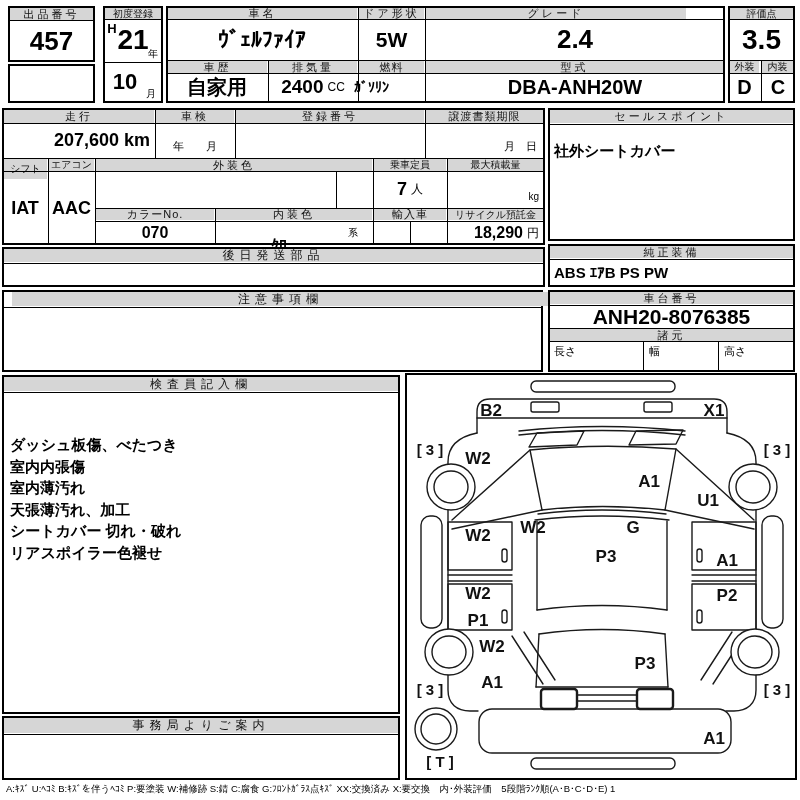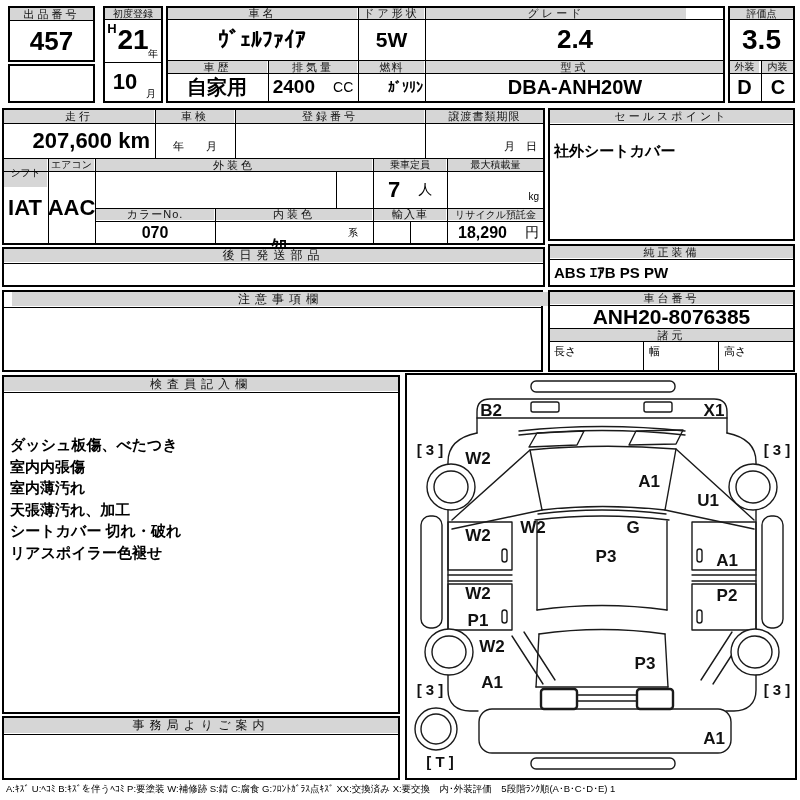--- a/index.html
+++ b/index.html
@@ -11,23 +11,23 @@
   .t{position:absolute;display:flex;align-items:center;justify-content:center;box-sizing:border-box;white-space:nowrap;}
   .hd{position:absolute;background:#d6d6d6;display:flex;align-items:center;justify-content:center;
       font-size:11px;letter-spacing:3px;color:#111;box-sizing:border-box;white-space:nowrap;}
   .hd.ls0{letter-spacing:0;font-size:10px;}
   .hd.ls1{letter-spacing:1px;}
   .hd.ls5{letter-spacing:5px;font-size:12px;}
   .b{font-weight:bold;}
   .left{justify-content:flex-start;}
   .right{justify-content:flex-end;}
   .f10{font-size:10px;}.f11{font-size:11px;}.f13{font-size:13px;}.f14{font-size:14px;}
-  .f15{font-size:15px;}.f16{font-size:16px;}.f18{font-size:22px;text-align:right;}.f19{font-size:19px;}
+  .f15{font-size:15px;}.f16{font-size:16px;}.f18{font-size:18px;text-align:right;}.f19{font-size:19px;}
   .f20{font-size:20px;}.f21{font-size:21px;}.f22{font-size:22px;}.f26{font-size:26px;}.f28{font-size:28px;}
-  .unit{font-size:14px;font-weight:normal;margin-left:18px;}
+  .unit{font-size:12px;font-weight:normal;margin-left:4px;}
   #insp-lines{position:absolute;left:10px;top:394px;width:386px;font-size:15px;font-weight:bold;line-height:21.5px;margin-top:40px;}
   #legend{position:absolute;left:6px;top:783px;width:792px;font-size:9.5px;letter-spacing:0;white-space:nowrap;}
   svg{position:absolute;left:405px;top:373px;}
   svg path,svg rect,svg ellipse,svg circle,svg line{fill:none;stroke:#1a1a1a;stroke-width:1.4;stroke-linejoin:round;stroke-linecap:round;}
   svg .wh{fill:#fff;}
   svg .thick{stroke-width:2.4;}
   svg text.mark{font-family:"Liberation Sans","DejaVu Sans",sans-serif;font-weight:bold;fill:#111;
       text-anchor:middle;dominant-baseline:central;stroke:none;}
 </style>
 </head>
@@ -63,21 +63,21 @@
   <div class="hd" style="left:168px;top:61px;width:99px;height:12px">車歴</div>
   <div class="hd" style="left:269px;top:61px;width:88px;height:12px">排気量</div>
   <div class="hd ls1" style="left:359px;top:61px;width:65px;height:12px">燃料</div>
   <div class="hd" style="left:426px;top:61px;width:297px;height:12px">型式</div>
   <div class="hl" style="left:166px;top:73px;width:559px"></div>
   <div class="t b f20" style="left:166px;top:73px;width:102px;height:28px">自家用</div>
   <div class="t" style="left:268px;top:73px;width:90px;height:28px">
     <span class="b f19">2400</span>
     <span class="unit">CC</span>
   </div>
-  <div class="t b f14" style="left:372px;top:73px;width:67px;height:28px">ｶﾞｿﾘﾝ</div>
+  <div class="t b f14" style="left:338px;top:73px;width:67px;height:28px">ｶﾞｿﾘﾝ</div>
   <div class="t b f20" style="left:425px;top:73px;width:300px;height:28px">DBA-ANH20W</div>
   <div class="vl" style="left:358px;top:6px;height:97px"></div>
   <div class="vl" style="left:425px;top:6px;height:97px"></div>
   <div class="vl" style="left:268px;top:60px;height:43px"></div>
 
   <div class="bx" style="left:728px;top:6px;width:67px;height:97px"></div>
   <div class="hd ls0" style="left:730px;top:8px;width:63px;height:11px">評価点</div>
   <div class="hl" style="left:728px;top:19px;width:67px"></div>
   <div class="t b f28" style="left:728px;top:19px;width:67px;height:41px">3.5</div>
   <div class="hl" style="left:728px;top:60px;width:67px"></div>
@@ -95,21 +95,21 @@
   <div class="hd ls1" style="left:426px;top:110px;width:117px;height:13px">譲渡書類期限</div>
   <div class="hl" style="left:2px;top:123px;width:543px"></div>
   <div class="t b f18 right" style="left:2px;top:123px;width:148px;height:35px">207,600 km</div>
   <div class="t f11" style="left:155px;top:138px;width:80px;height:16px">年　　月</div>
   <div class="t f11 right" style="left:425px;top:138px;width:112px;height:16px">月　日</div>
   <div class="vl" style="left:155px;top:110px;height:48px"></div>
   <div class="vl" style="left:235px;top:110px;height:48px"></div>
   <div class="vl" style="left:425px;top:110px;height:48px"></div>
   <div class="hl" style="left:2px;top:158px;width:543px"></div>
 
-  <div class="hd ls0" style="left:4px;top:159px;width:43px;height:28px">シフト</div>
+  <div class="hd ls0" style="left:4px;top:159px;width:43px;height:20px">シフト</div>
   <div class="hd ls0" style="left:49px;top:159px;width:45px;height:12px">エアコン</div>
   <div class="hd" style="left:96px;top:159px;width:276px;height:12px">外装色</div>
   <div class="hd ls0" style="left:374px;top:159px;width:72px;height:12px">乗車定員</div>
   <div class="hd ls0" style="left:448px;top:159px;width:95px;height:12px">最大積載量</div>
   <div class="hl" style="left:2px;top:171px;width:543px"></div>
   <div class="t b f18" style="left:2px;top:171px;width:46px;height:74px">IAT</div>
   <div class="t b f18" style="left:48px;top:171px;width:47px;height:74px">AAC</div>
   <div class="t" style="left:373px;top:171px;width:74px;height:37px">
     <span class="b f18">7</span>
     <span class="unit">人</span>

